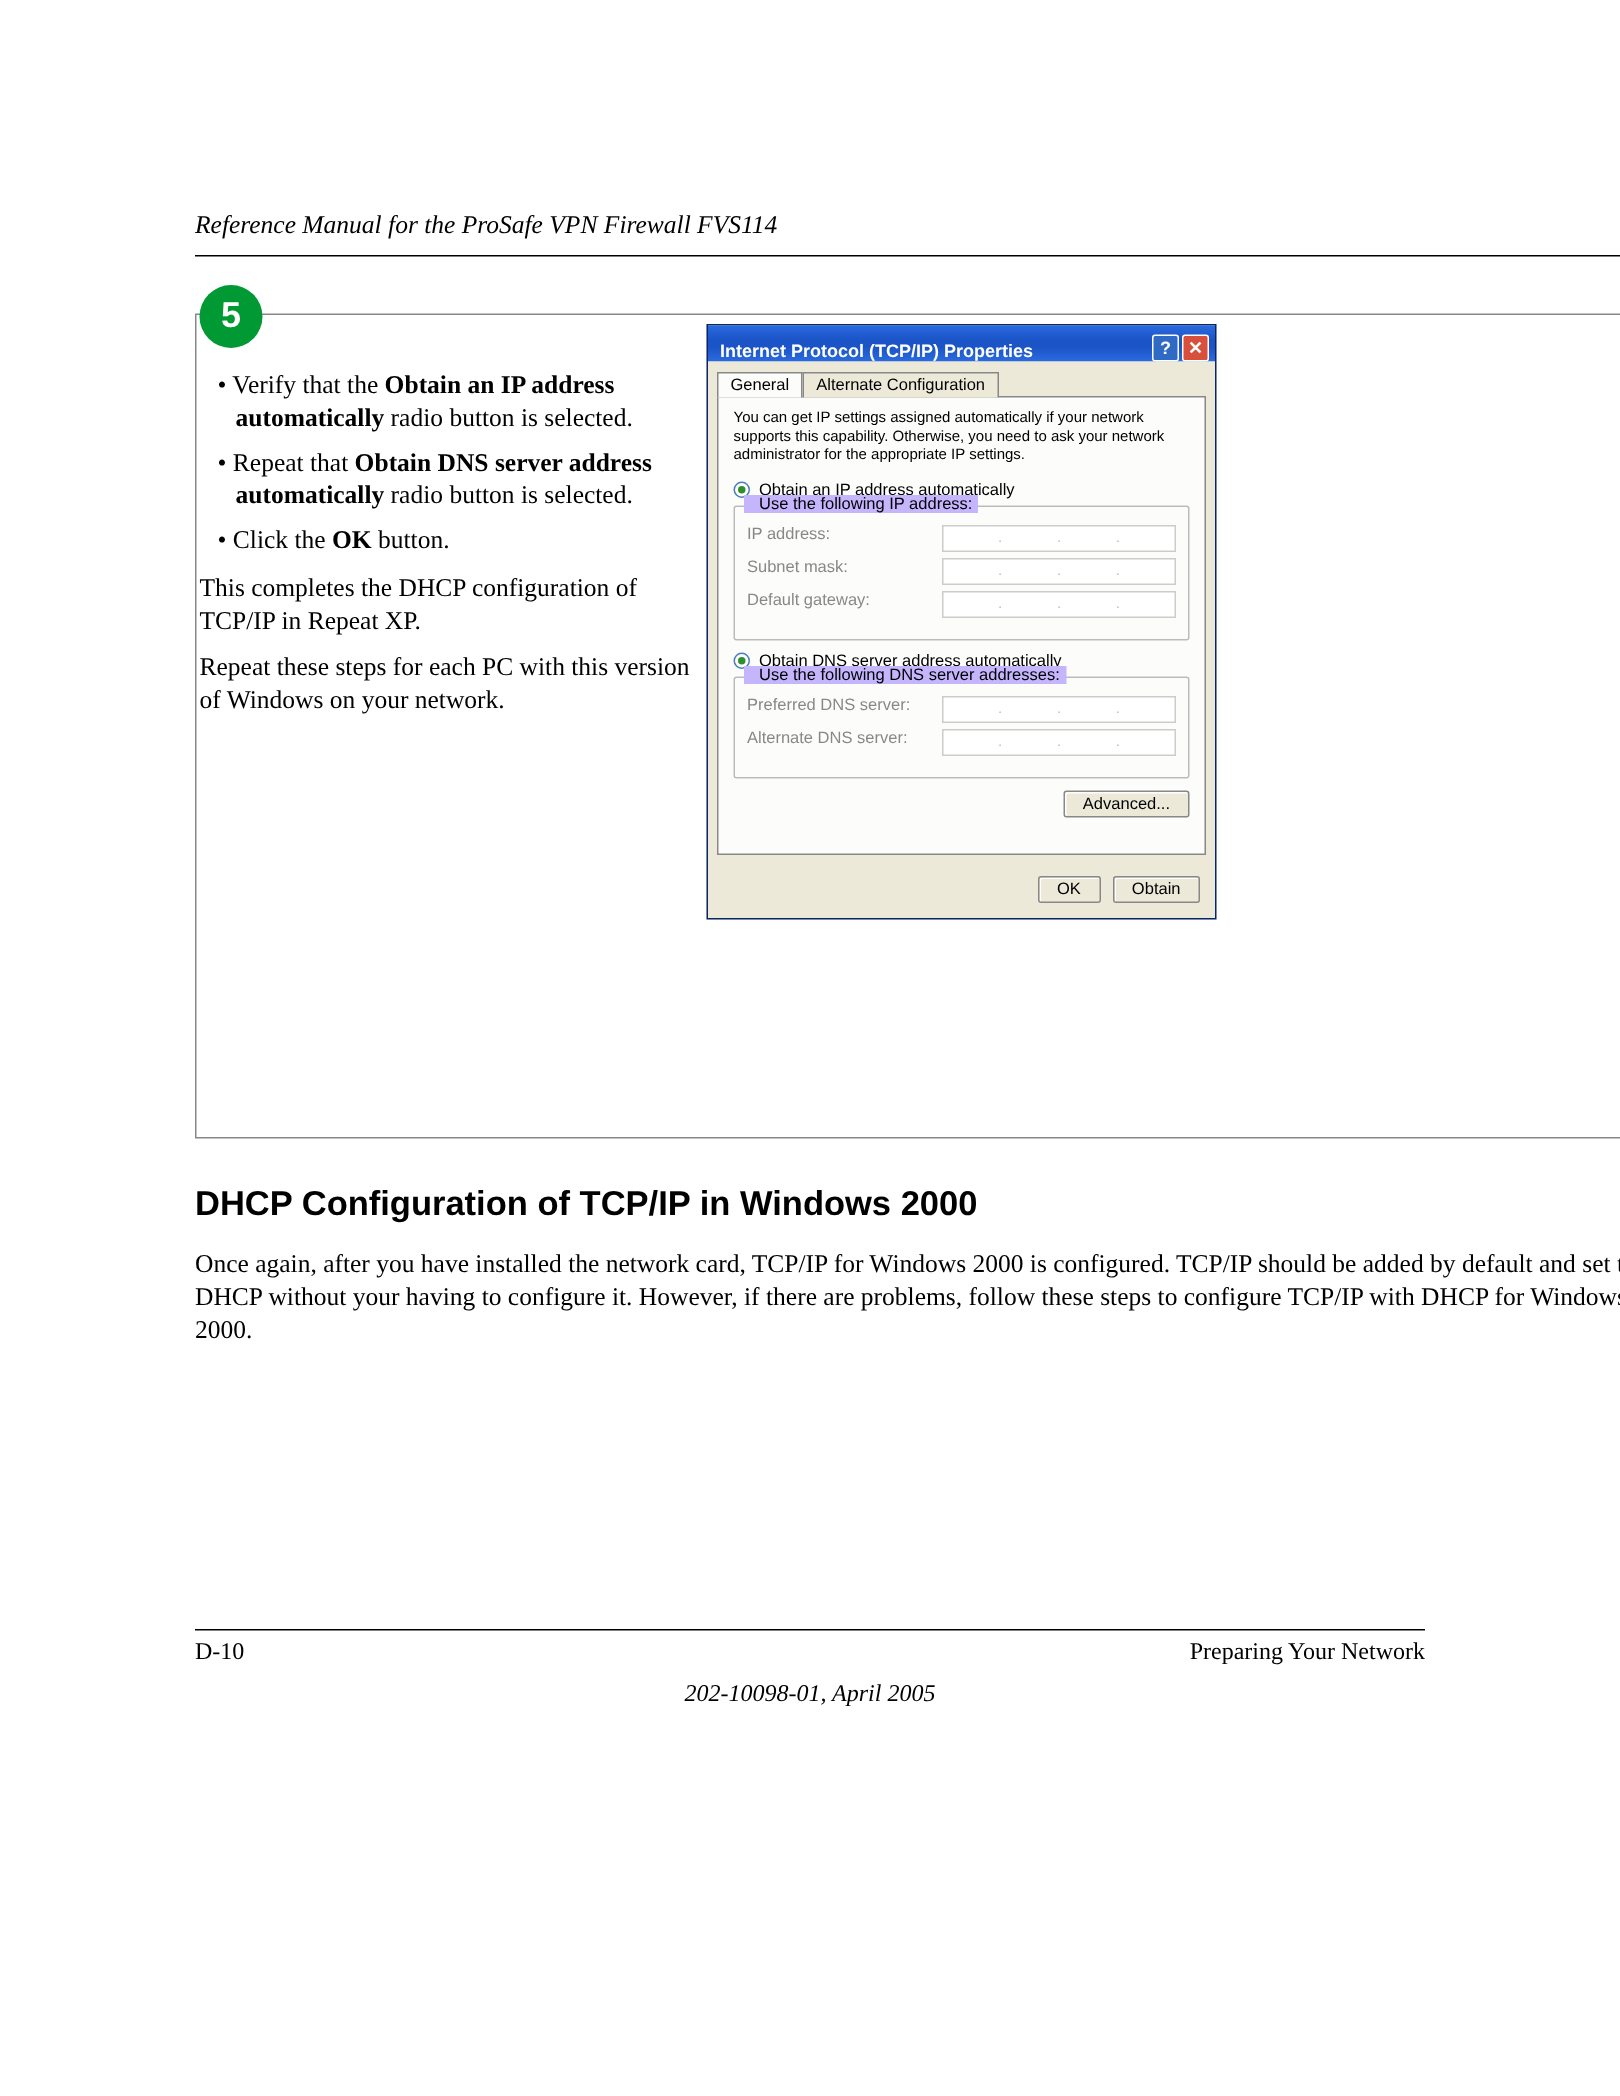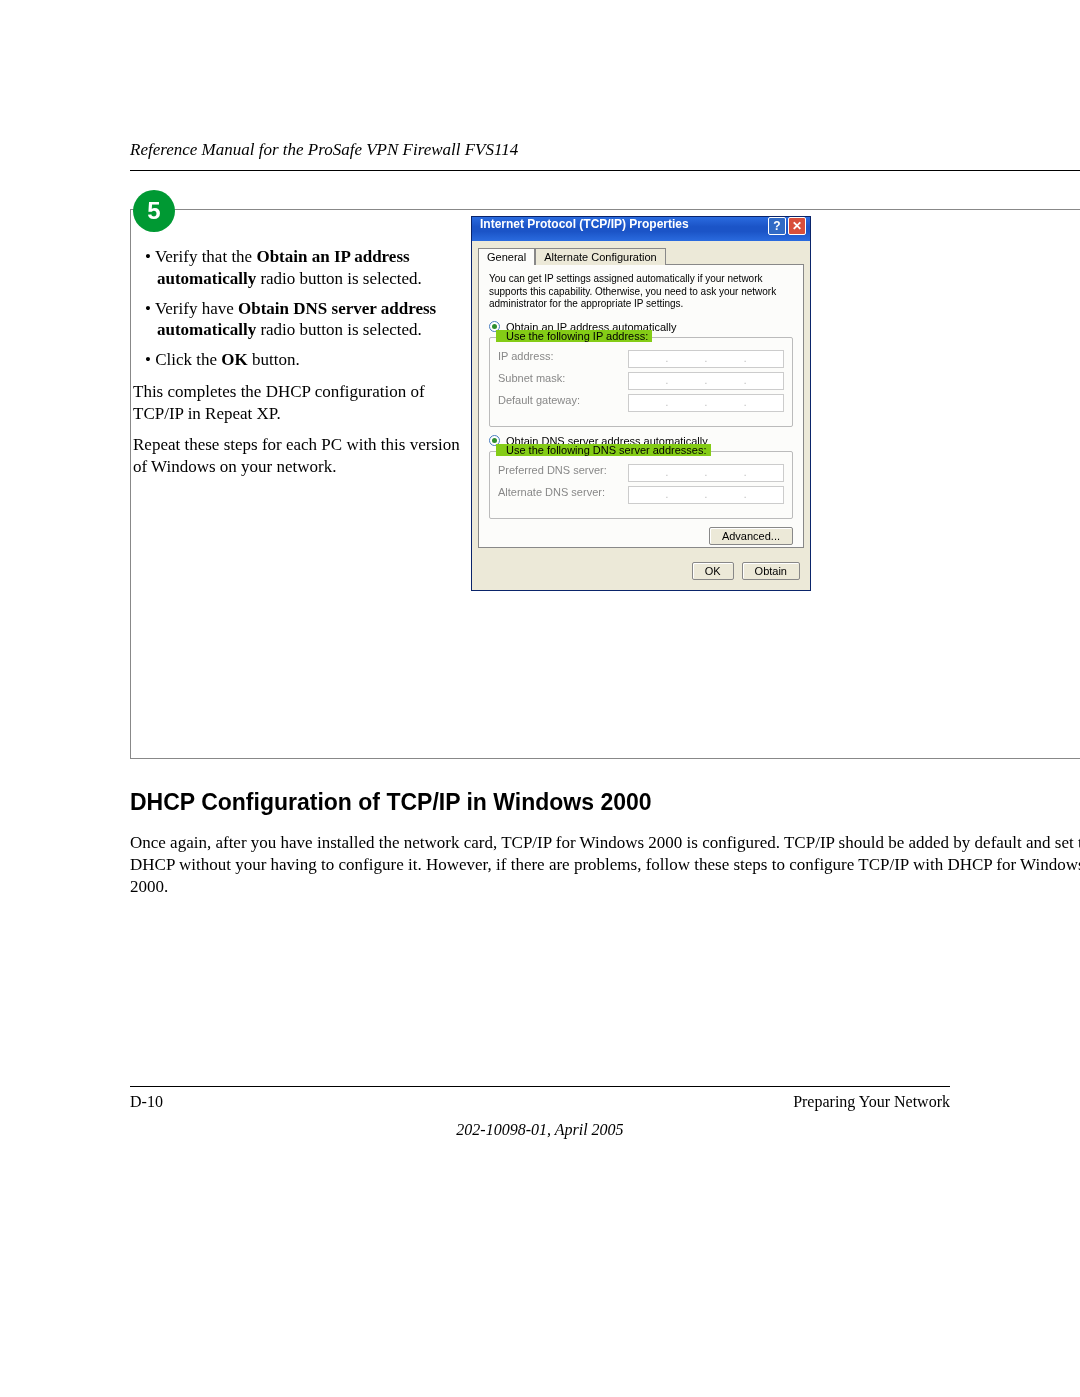--- a/index.html
+++ b/index.html
@@ -57,21 +57,21 @@
     font-size: 11px;
     background: #ece9d8;
     margin-left: 2px;
   }
   .xp-title {
     background: linear-gradient(#2a6bdf,#1b54c7 40%,#1b54c7 60%,#2a6bdf);
     color: #fff;
     font-weight: bold;
     height: 24px;
     display: flex;
-    align-items: flex-start;
+    align-items: flex-end;
     padding: 0 4px 0 8px;
     font-size: 12px;
   }
   .xp-title-text { flex: 1; }
   .xp-title-btn {
     width: 18px; height: 18px;
     margin-left: 2px;
     display: flex; align-items:center; justify-content:center;
     font-weight: bold;
     font-family: Arial, sans-serif;
@@ -94,34 +94,34 @@
     font-size: 11px;
     position:relative;
     top:1px;
     text-align:center;
   }
   .xp-tab.active { background: #fcfcfa; z-index:2; }
   .xp-panel {
     margin: 0 6px 6px 6px;
     border: 1px solid #888;
     background:#fcfcfa;
-    padding: 8px 10px 2px 10px;
+    padding: 8px 10px 24px 10px;
   }
   .xp-intro { font-size: 10px; line-height:1.25; margin-bottom:10px; color:#000; }
   .xp-radio { display:flex; align-items:center; gap:6px; margin:4px 0; font-size:11px; }
   .xp-radio .r {
     width:11px; height:11px; border-radius:50%; border:1px solid #4a7dbf; background:#fff;
     display:flex; align-items:center; justify-content:center;
   }
   .xp-radio .r.sel::after { content:""; width:5px;height:5px;border-radius:50%;background:#2f8f2f; }
   .xp-group {
     border:1px solid #bbb; border-radius:2px; padding:8px 8px 10px 8px; margin: 2px 0 8px 0;
     position:relative;
   }
-  .xp-group-title { position:absolute; top:-8px; left:6px; background:#84cc16; padding:0 4px; font-size:11px; display:flex; align-items:center; gap:6px; }
+  .xp-group-title { position:absolute; top:-8px; left:6px; background:#c4b5fd; padding:0 4px; font-size:11px; display:flex; align-items:center; gap:6px; }
   .xp-row { display:flex; align-items:flex-start; margin:4px 0; color:#888; font-size:11px; }
   .xp-row label { width: 130px; }
   .xp-ip {
     flex:1; height:18px; border:1px solid #ccc; background:#fff;
     display:flex; align-items:center; justify-content:space-evenly; color:#bbb; font-size:10px;
   }
   .xp-btnrow { display:flex; justify-content:flex-end; gap:6px; margin-top:8px; }
   .xp-btn {
     border:1px solid #888; background:#ece9d8; padding:2px 12px; font-size:11px;
     border-radius:2px; box-shadow: inset 1px 1px 0 #fff;
@@ -149,21 +149,21 @@
   <hr class="rule">
 
   <div class="two-col">
     <div class="left-col">
       <div class="step-badge">5</div>
       <ul class="bullets">
         <li>
           <span>Verify that the </span><b>Obtain an IP address automatically</b><span> radio button is selected.</span>
         </li>
         <li>
-          <span>Verify have </span><b>Obtain DNS server address automatically</b><span> radio button is selected.</span>
+          <span>Repeat that </span><b>Obtain DNS server address automatically</b><span> radio button is selected.</span>
         </li>
         <li>
           <span>Click the </span><b>OK</b><span> button.</span>
         </li>
       </ul>
       <div class="para">This completes the DHCP configuration of TCP/IP in Repeat XP.</div>
       <div class="para">Repeat these steps for each PC with this version of Windows on your network.</div>
     </div>
 
     <div class="right-col">

